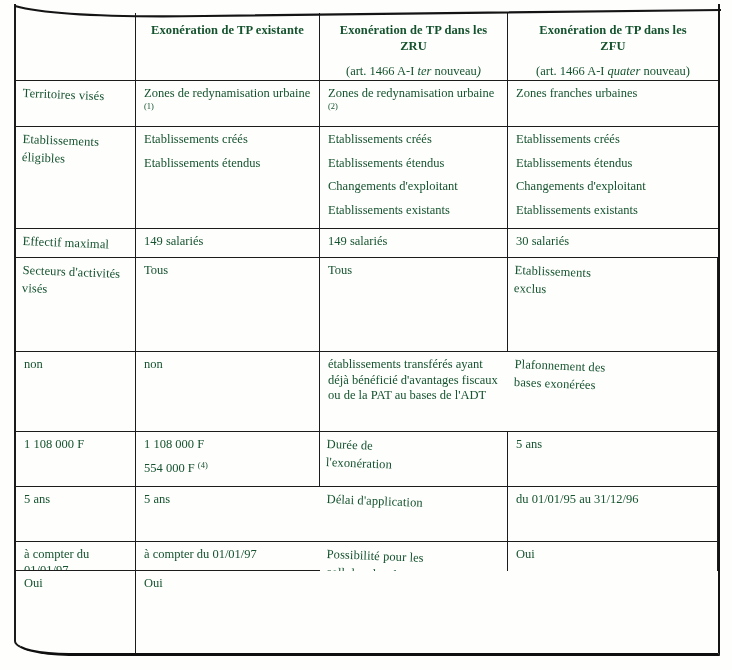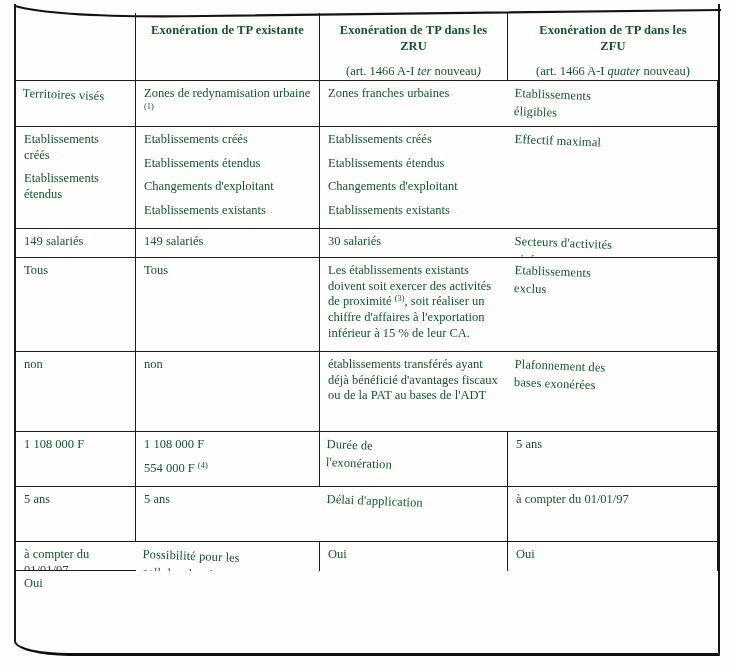--- a/index.html
+++ b/index.html
@@ -73,20 +73,23 @@
           <div class="art">(art. 1466 A-I <i>ter</i> nouveau<i>)</i></div>
         </div>
         <div class="c h ec">
           <div class="ttl">Exonération de TP dans les<br>ZFU</div>
           <div class="art">(art. 1466 A-I <i>quater</i> nouveau)</div>
         </div>
         <div class="c cl"><span class="lbl">Territoires visés</span></div>
         <div class="c ">
           <p class="para">Zones de redynamisation urbaine <sup>(1)</sup></p>
         </div>
+        <div class="c ">
+          <p class="para">Zones de redynamisation urbaine <sup>(2)</sup></p>
+        </div>
         <div class="c ec">
           <p class="para">Zones franches urbaines</p>
         </div>
         <div class="c cl"><span class="lbl">Etablissements<br>éligibles</span></div>
         <div class="c ">
           <p class="para">Etablissements créés</p>
           <p class="para">Etablissements étendus</p>
         </div>
         <div class="c ">
           <p class="para">Etablissements créés</p>
@@ -110,23 +113,20 @@
         <div class="c ec">
           <p class="para">30 salariés</p>
         </div>
         <div class="c cl"><span class="lbl">Secteurs d'activités<br>visés</span></div>
         <div class="c ">
           <p class="para">Tous</p>
         </div>
         <div class="c ">
           <p class="para">Tous</p>
         </div>
-        <div class="c ec">
-          <p class="para">Les établissements existants doivent soit exercer des activités de proximité <sup>(3)</sup>, soit réaliser un chiffre d'affaires à l'exportation inférieur à 15 % de leur CA.</p>
-        </div>
         <div class="c cl"><span class="lbl">Etablissements<br>exclus</span></div>
         <div class="c ">
           <p class="para">non</p>
         </div>
         <div class="c ">
           <p class="para">non</p>
         </div>
         <div class="c ec">
           <p class="para">établissements transférés ayant déjà bénéficié d'avantages fiscaux ou de la PAT au bases de l'ADT</p>
         </div>
@@ -143,20 +143,23 @@
           <p class="para">5 ans</p>
         </div>
         <div class="c ">
           <p class="para">5 ans</p>
         </div>
         <div class="c ec">
           <p class="para">5 ans</p>
         </div>
         <div class="c cl"><span class="lbl">Délai d'application</span></div>
         <div class="c ">
+          <p class="para">du 01/01/95 au 31/12/96</p>
+        </div>
+        <div class="c ">
           <p class="para">à compter du 01/01/97</p>
         </div>
         <div class="c ec">
           <p class="para">à compter du 01/01/97</p>
         </div>
         <div class="c cl er"><span class="lbl">Possibilité pour les<br>coll. locales de<br>s'opposer à<br>l'exonération</span></div>
         <div class="c  er">
           <p class="para">Oui</p>
         </div>
         <div class="c  er">

